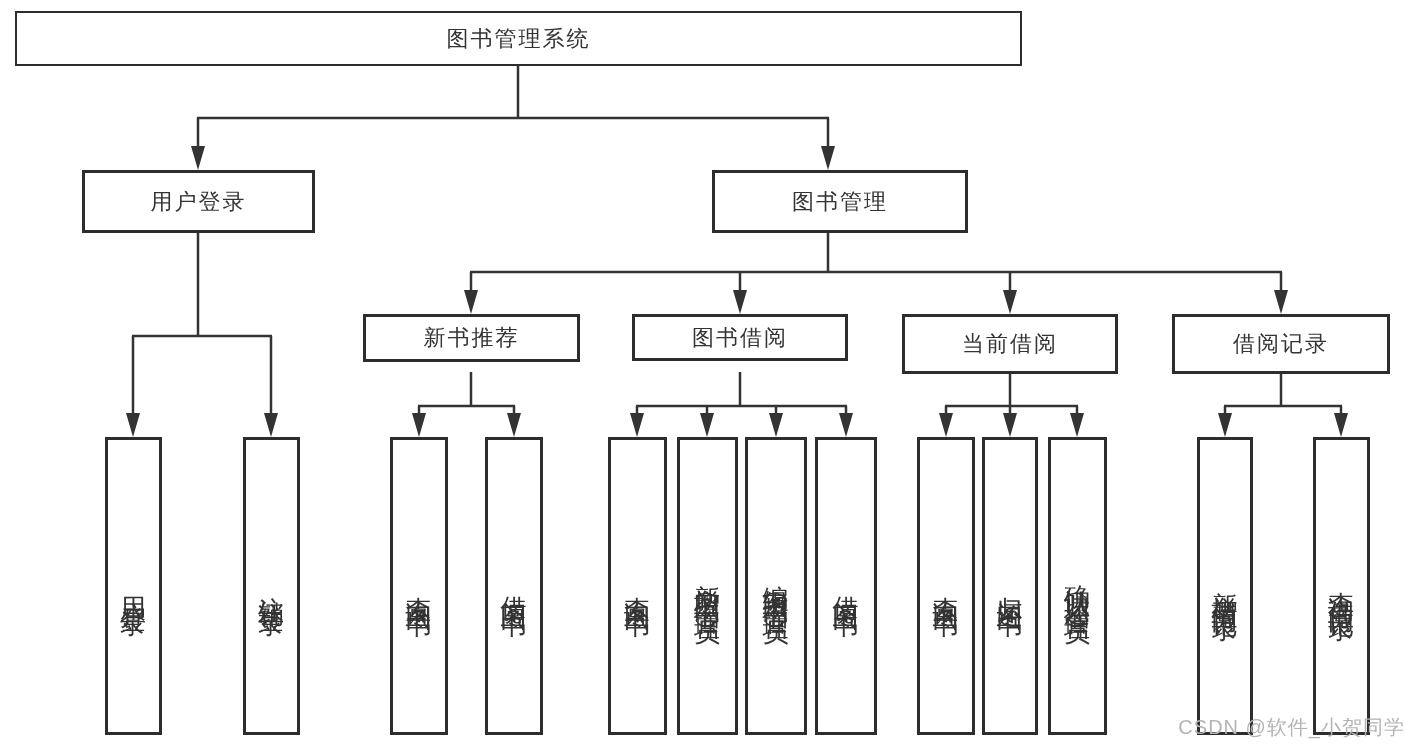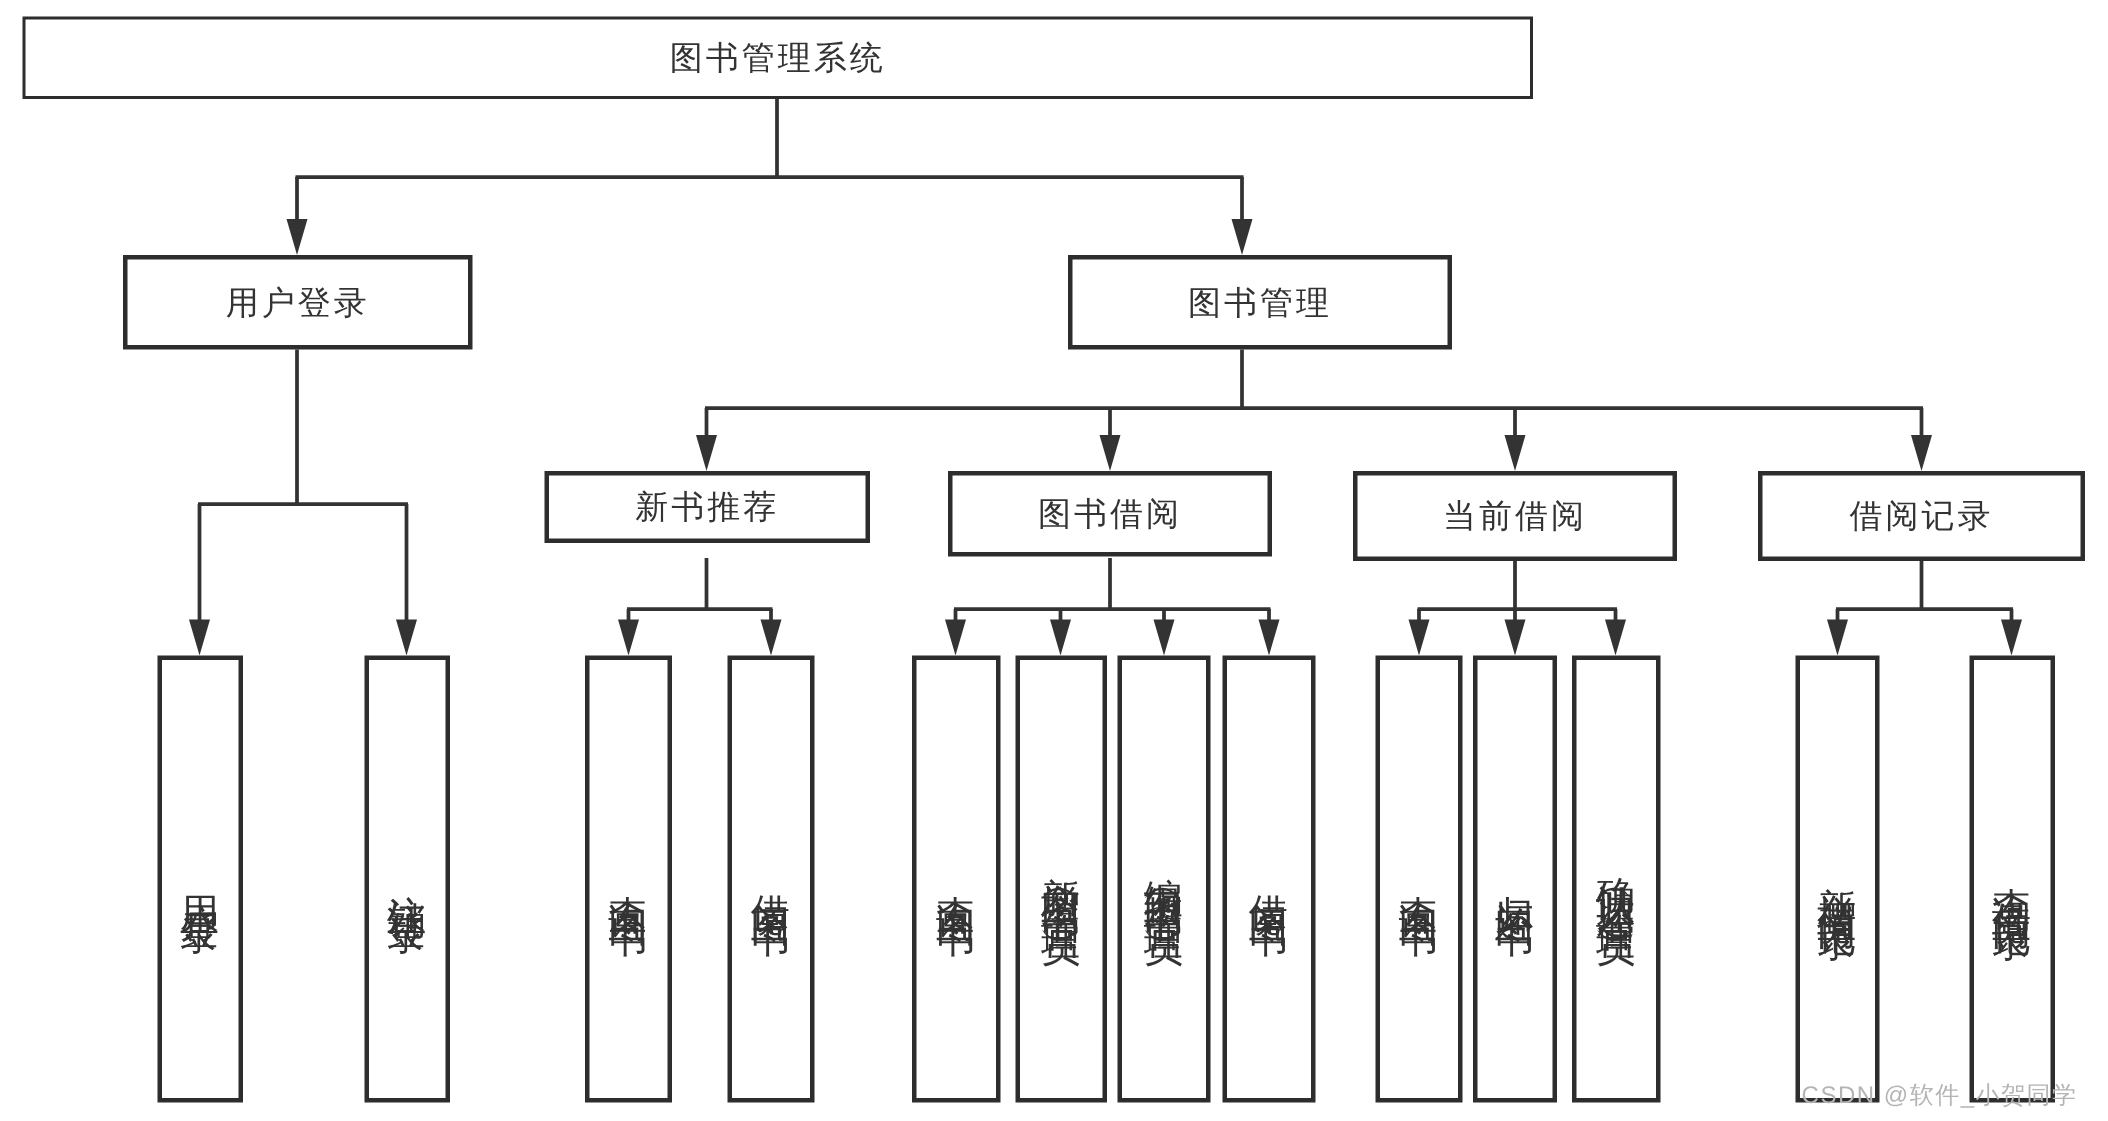--- a/index.html
+++ b/index.html
@@ -15,22 +15,22 @@
     border:3px solid #2d2d2d; background:#ffffff; color:#333333;
     display:flex; align-items:center; justify-content:center;
     z-index:1;
   }
   .h-label { font-size:22px; letter-spacing:2px; white-space:nowrap; }
   .leaf .v-label {
     writing-mode:vertical-rl; text-orientation:mixed;
     font-size:26px; letter-spacing:5px; line-height:1;
   }
   .watermark {
-    position:absolute; right:20px; bottom:6px; z-index:2;
-    font-size:16px; color:#b4b4b4; letter-spacing:1px; white-space:nowrap;
+    position:absolute; right:0; bottom:6px; z-index:2;
+    font-size:20px; color:#b4b4b4; letter-spacing:1px; white-space:nowrap;
   }
 </style>
 </head>
 <body>
 
 <div class="canvas">
 
   <svg class="wires" width="1405" height="747" viewBox="0 0 1405 747">
 
     <g>
@@ -114,21 +114,21 @@
   <div class="box" style="left:82px;top:170px;width:233px;height:63px">
     <span class="h-label">用户登录</span>
   </div>
   <div class="box" style="left:712px;top:170px;width:256px;height:63px">
     <span class="h-label">图书管理</span>
   </div>
 
   <div class="box" style="left:363px;top:314px;width:217px;height:48px">
     <span class="h-label">新书推荐</span>
   </div>
-  <div class="box" style="left:632px;top:314px;width:216px;height:57px">
+  <div class="box" style="left:632px;top:314px;width:216px;height:47px">
     <span class="h-label">图书借阅</span>
   </div>
   <div class="box" style="left:902px;top:314px;width:216px;height:60px">
     <span class="h-label">当前借阅</span>
   </div>
   <div class="box" style="left:1172px;top:314px;width:218px;height:60px">
     <span class="h-label">借阅记录</span>
   </div>
 
   <div class="box leaf" style="left:105px;top:437px;width:57px;height:298px">

